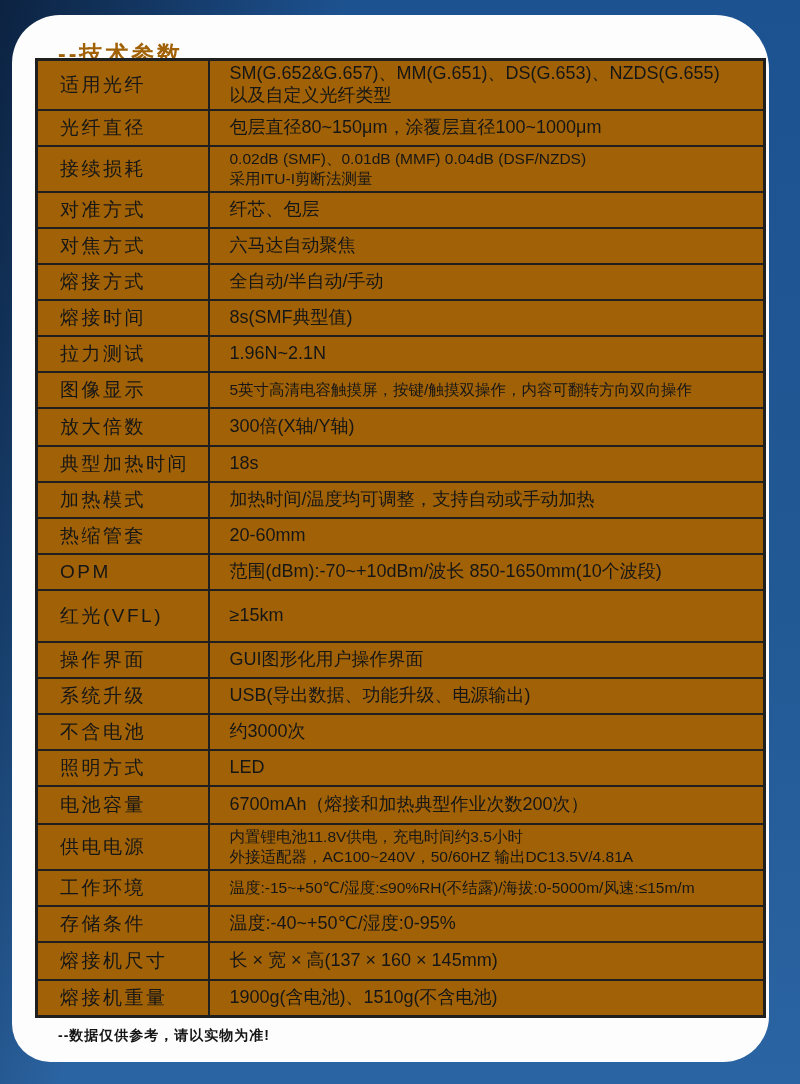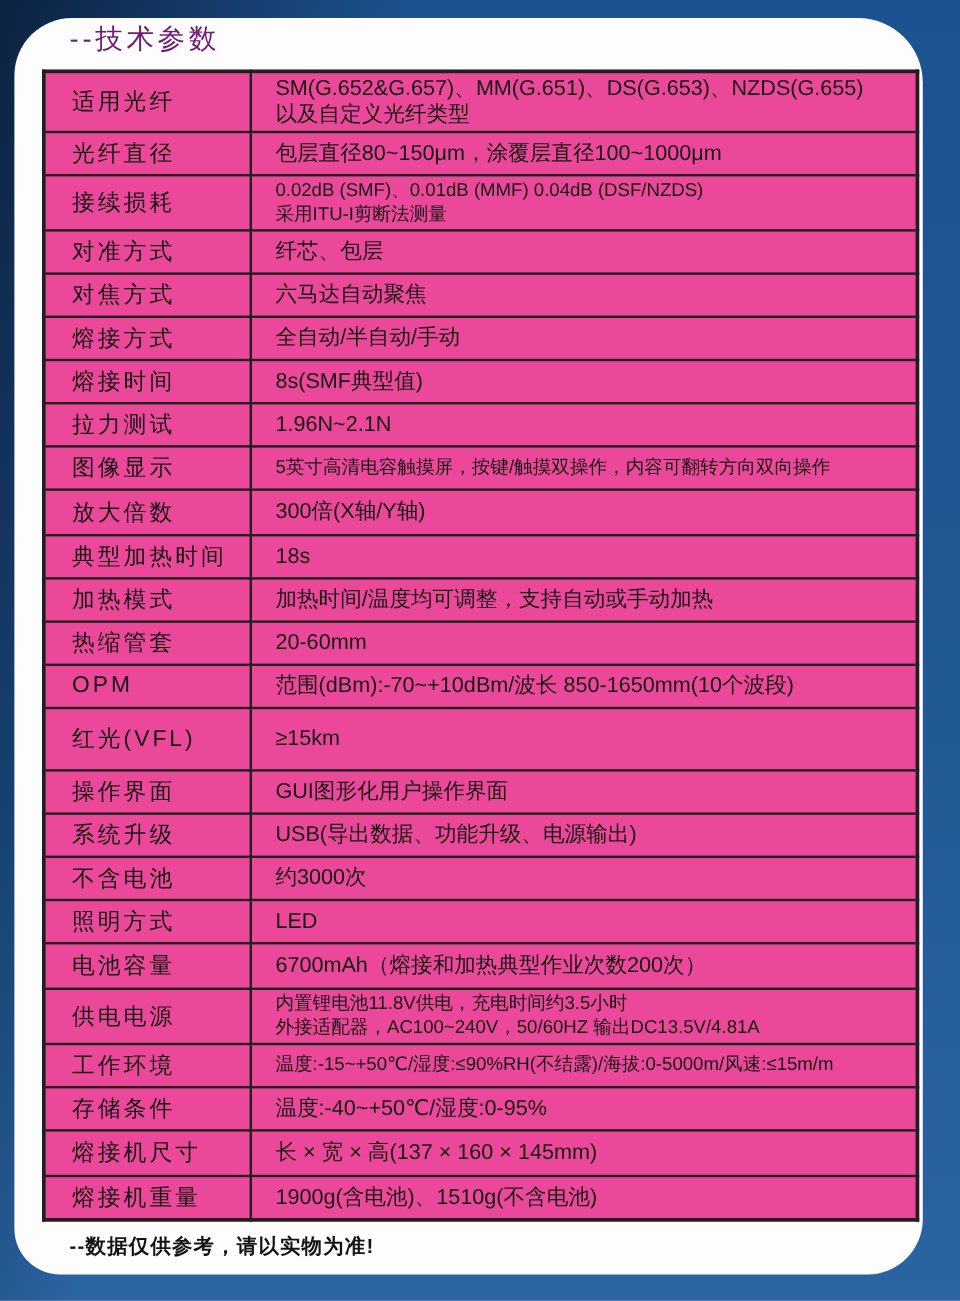--- a/index.html
+++ b/index.html
@@ -9,42 +9,42 @@
     background-image:
       linear-gradient(105deg, rgba(10,28,54,.88) 0%, rgba(10,28,54,0) 32%),
       linear-gradient(to bottom, #1d5290 0%, #215995 55%, #2b64a2 100%);
   }
   .card{
     position:absolute;left:12px;top:15px;width:757px;height:1047px;
     background:#fdfdfd;
     border-radius:48px 54px 46px 38px;
   }
   .title{
-    position:absolute;left:46px;top:2px;
-    font-size:23px;font-weight:normal;color:#701a75;letter-spacing:3px;
+    position:absolute;left:46px;top:24px;
+    font-size:23px;font-weight:bold;color:#a16207;letter-spacing:3px;
   }
   table.spec{
     position:absolute;left:23px;top:43px;width:731px;
     border-collapse:collapse;table-layout:fixed;
-    background:#ec4899;
+    background:#a16207;
   }
   table.spec, table.spec td{border:2px solid #1f1f1f;}
   table.spec{border-width:3px;}
   td.label{
     width:170px;font-size:19px;color:#161616;letter-spacing:2.5px;
     padding:2px 4px 2px 22px;font-weight:500;
   }
   td.value{
     font-size:18px;color:#161616;padding:2px 6px 2px 20px;line-height:1.22;
   }
   td.value.sm{font-size:15.5px;line-height:1.3;}
   td.value div{white-space:nowrap;}
   .footer{
     position:absolute;left:46px;top:1012px;
-    font-size:17px;font-weight:bold;color:#141414;letter-spacing:1px;
+    font-size:14px;font-weight:bold;color:#141414;letter-spacing:1px;
   }
 </style>
 </head>
 <body>
 
 <div class="card">
   <div class="title">--技术参数</div>
 
   <table class="spec">
     <colgroup>

